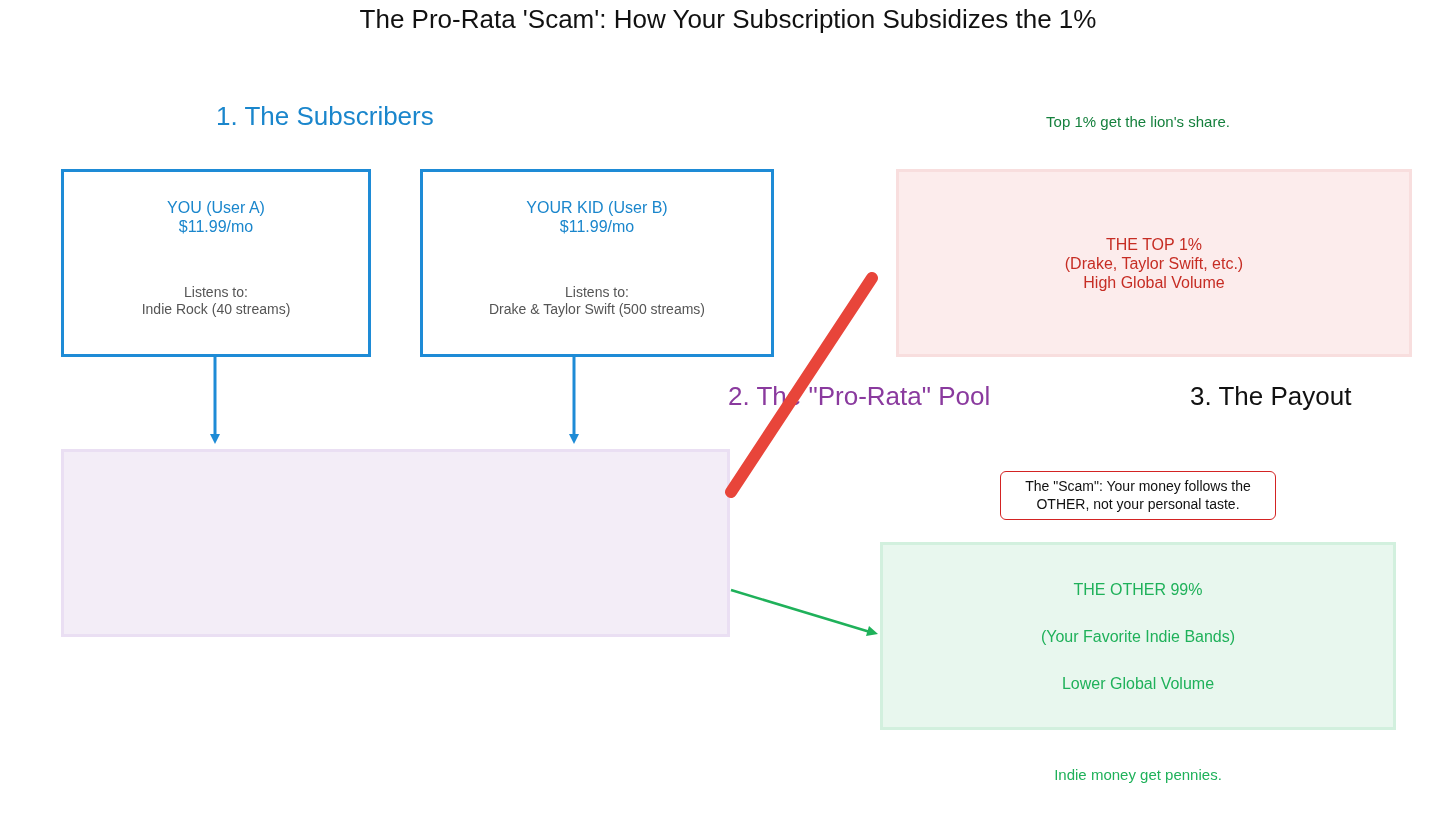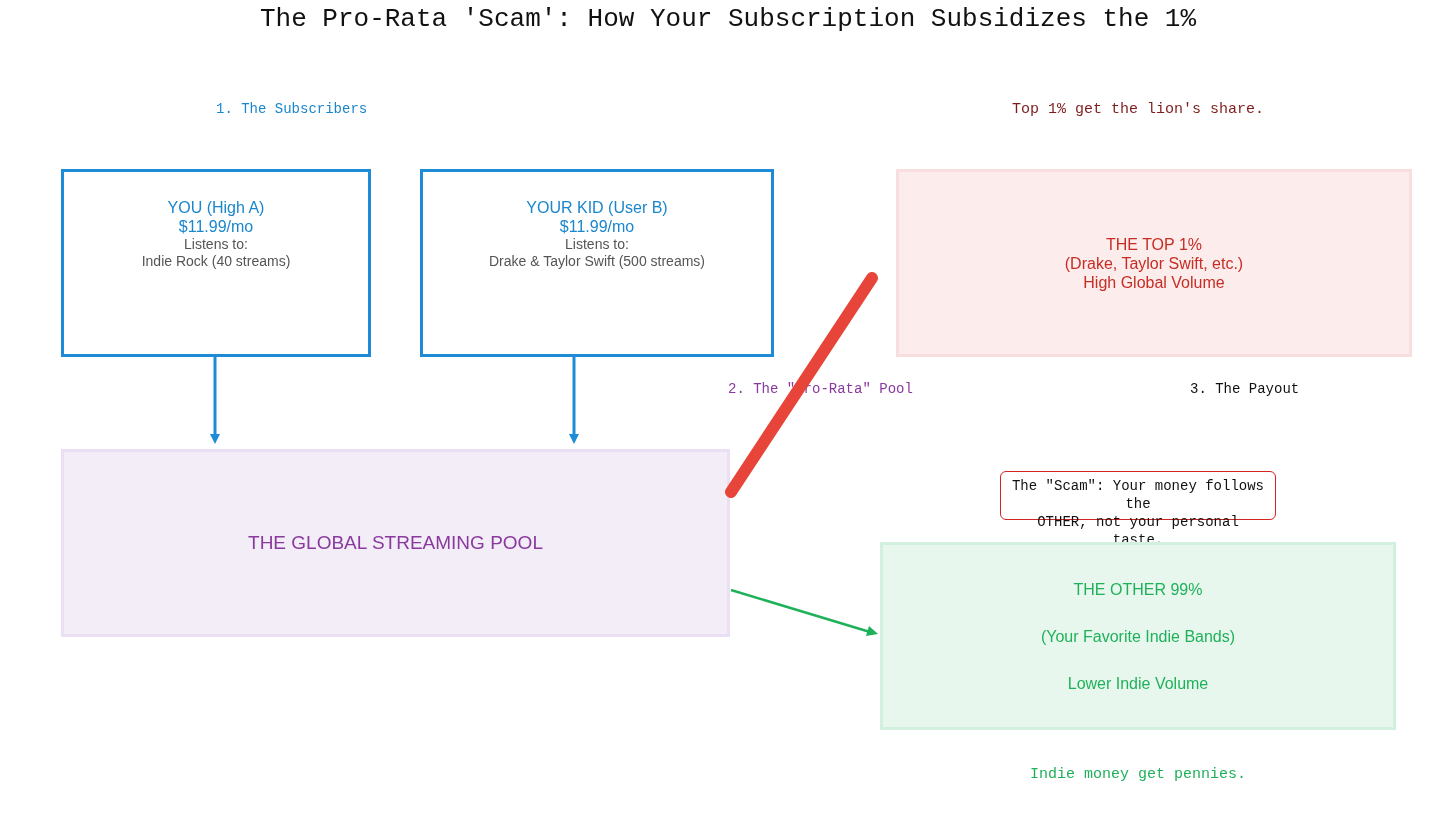--- a/index.html
+++ b/index.html
@@ -1,84 +1,83 @@
 <!DOCTYPE html>
 <html><head>
 <meta charset="utf-8">
 <style>
   html, body { margin: 0; padding: 0; background: #ffffff; }
   body { width: 1456px; height: 833px; position: relative; overflow: hidden;
          font-family: "Liberation Sans", "DejaVu Sans", sans-serif; }
-  .abs { position: absolute; font-family: Liberation Mono, monospace; }
+  .abs { position: absolute; }
   .title { left: 0; width: 1456px; top: 4px; text-align: center; font-size: 26px; color: #111; }
-  .section { font-size: 14px; }
+  .section { font-size: 26px; }
   .box { position: absolute; box-sizing: border-box; display: flex; flex-direction: column;
          align-items: center; justify-content: center; text-align: center; }
   .sub-box { border: 3px solid #1e8bd6; background: #fff; justify-content: flex-start; }
   .sub-head { color: #1a86cc; font-size: 16px; line-height: 19px; margin-top: 26px; }
-  .sub-listen { color: #555; font-size: 14px; line-height: 17px; }
+  .sub-listen { color: #555; font-size: 14px; line-height: 17px; margin-top: 48px; }
   .pool { border: 3px solid #eadff3; background: #f3edf7; color: #8a3a9e; font-size: 19px; line-height: 24px; }
   .top { border: 3px solid #f8dede; background: #fcecec; color: #c62d24; font-size: 16px; line-height: 19px; }
   .other { border: 3px solid #d2f0de; background: #e8f7ee; color: #1fb15a; font-size: 16px; line-height: 19px; }
   .note { font-size: 15px; text-align: center; }
   .callout { border: 1.5px solid #d32323; border-radius: 6px; background: #fff; color: #111;
              font-size: 14px; line-height: 18px; text-align: center; padding: 5px 8px; box-sizing: border-box; }
   svg.overlay { position: absolute; left: 0; top: 0; pointer-events: none; }
 </style>
 </head>
 <body>
 
 <div class="abs title">The Pro-Rata 'Scam': How Your Subscription Subsidizes the 1%</div>
 
 <div class="abs section" style="left:216px; top:101px; color:#1a86cc;">1. The Subscribers</div>
 <div class="abs section" style="left:728px; top:381px; color:#8a3a9e;">2. The "Pro-Rata" Pool</div>
 <div class="abs section" style="left:1190px; top:381px; color:#111;">3. The Payout</div>
 
 <div class="box sub-box" style="left:61px; top:169px; width:310px; height:188px;">
   <div class="sub-head">
-    <div>YOU (High A)</div>
+    <div>YOU (User A)</div>
     <div>$11.99/mo</div>
   </div>
   <div class="sub-listen">
     <div>Listens to:</div>
     <div>Indie Rock (40 streams)</div>
   </div>
 </div>
 
 <div class="box sub-box" style="left:420px; top:169px; width:354px; height:188px;">
   <div class="sub-head">
     <div>YOUR KID (User B)</div>
     <div>$11.99/mo</div>
   </div>
   <div class="sub-listen">
     <div>Listens to:</div>
     <div>Drake &amp; Taylor Swift (500 streams)</div>
   </div>
 </div>
 
 <div class="box pool" style="left:61px; top:449px; width:669px; height:188px;">
-  <div>THE GLOBAL STREAMING POOL</div>
 </div>
 
-<div class="abs note" style="left:880px; width:516px; top:101px; color:#7f1d1d;text-align:center;">Top 1% get the lion's share.</div>
+<div class="abs note" style="left:880px; width:516px; top:113px; color:#15803d;text-align:center;">Top 1% get the lion's share.</div>
 <div class="box top" style="left:880px; top:169px; width:516px; height:188px;margin-left:16px;">
   <div>THE TOP 1%</div>
   <div>(Drake, Taylor Swift, etc.)</div>
   <div>High Global Volume</div>
 </div>
 
 <div class="abs callout" style="left:1000px; top:471px; width:276px; height:49px;">
   <div>The "Scam": Your money follows the</div>
   <div>OTHER, not your personal taste.</div>
 </div>
 
 <div class="box other" style="left:880px; top:542px; width:516px; height:188px;gap:28px;">
   <div>THE OTHER 99%</div>
   <div>(Your Favorite Indie Bands)</div>
-  <div>Lower Indie Volume</div>
+  <div>Lower Global Volume</div>
 </div>
 <div class="abs note" style="left:880px; width:516px; top:766px; color:#1fb15a;">Indie money get pennies.</div>
 
 <svg class="overlay" width="1456" height="833" viewBox="0 0 1456 833">
   <g>
     <line x1="215" y1="357" x2="215" y2="436" stroke="#1e8bd6" stroke-width="3"></line>
     <polygon points="210,434 220,434 215,444" fill="#1e8bd6"></polygon>
   </g>
   <g>
     <line x1="574" y1="357" x2="574" y2="436" stroke="#1e8bd6" stroke-width="3"></line>

